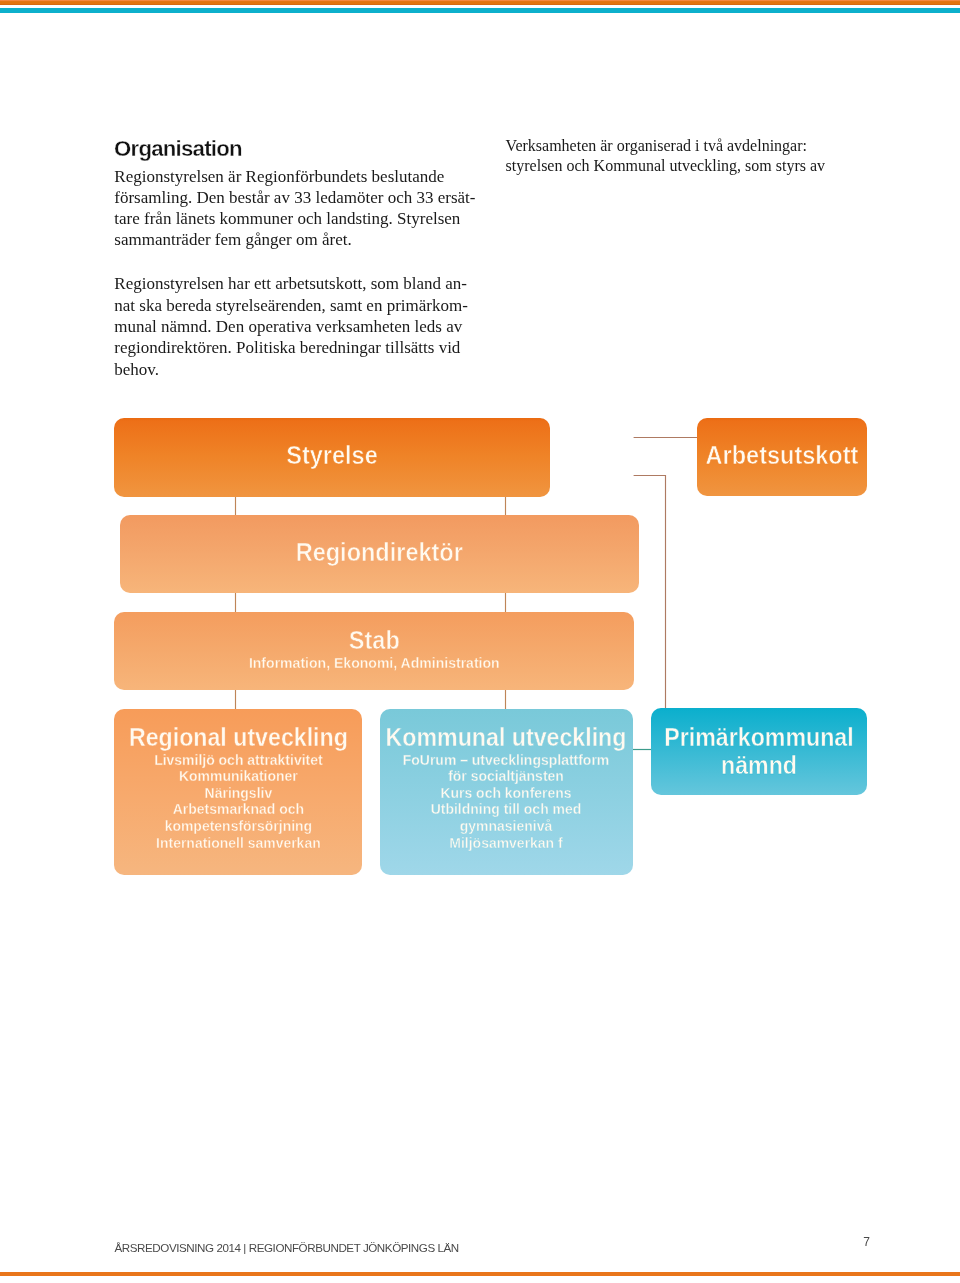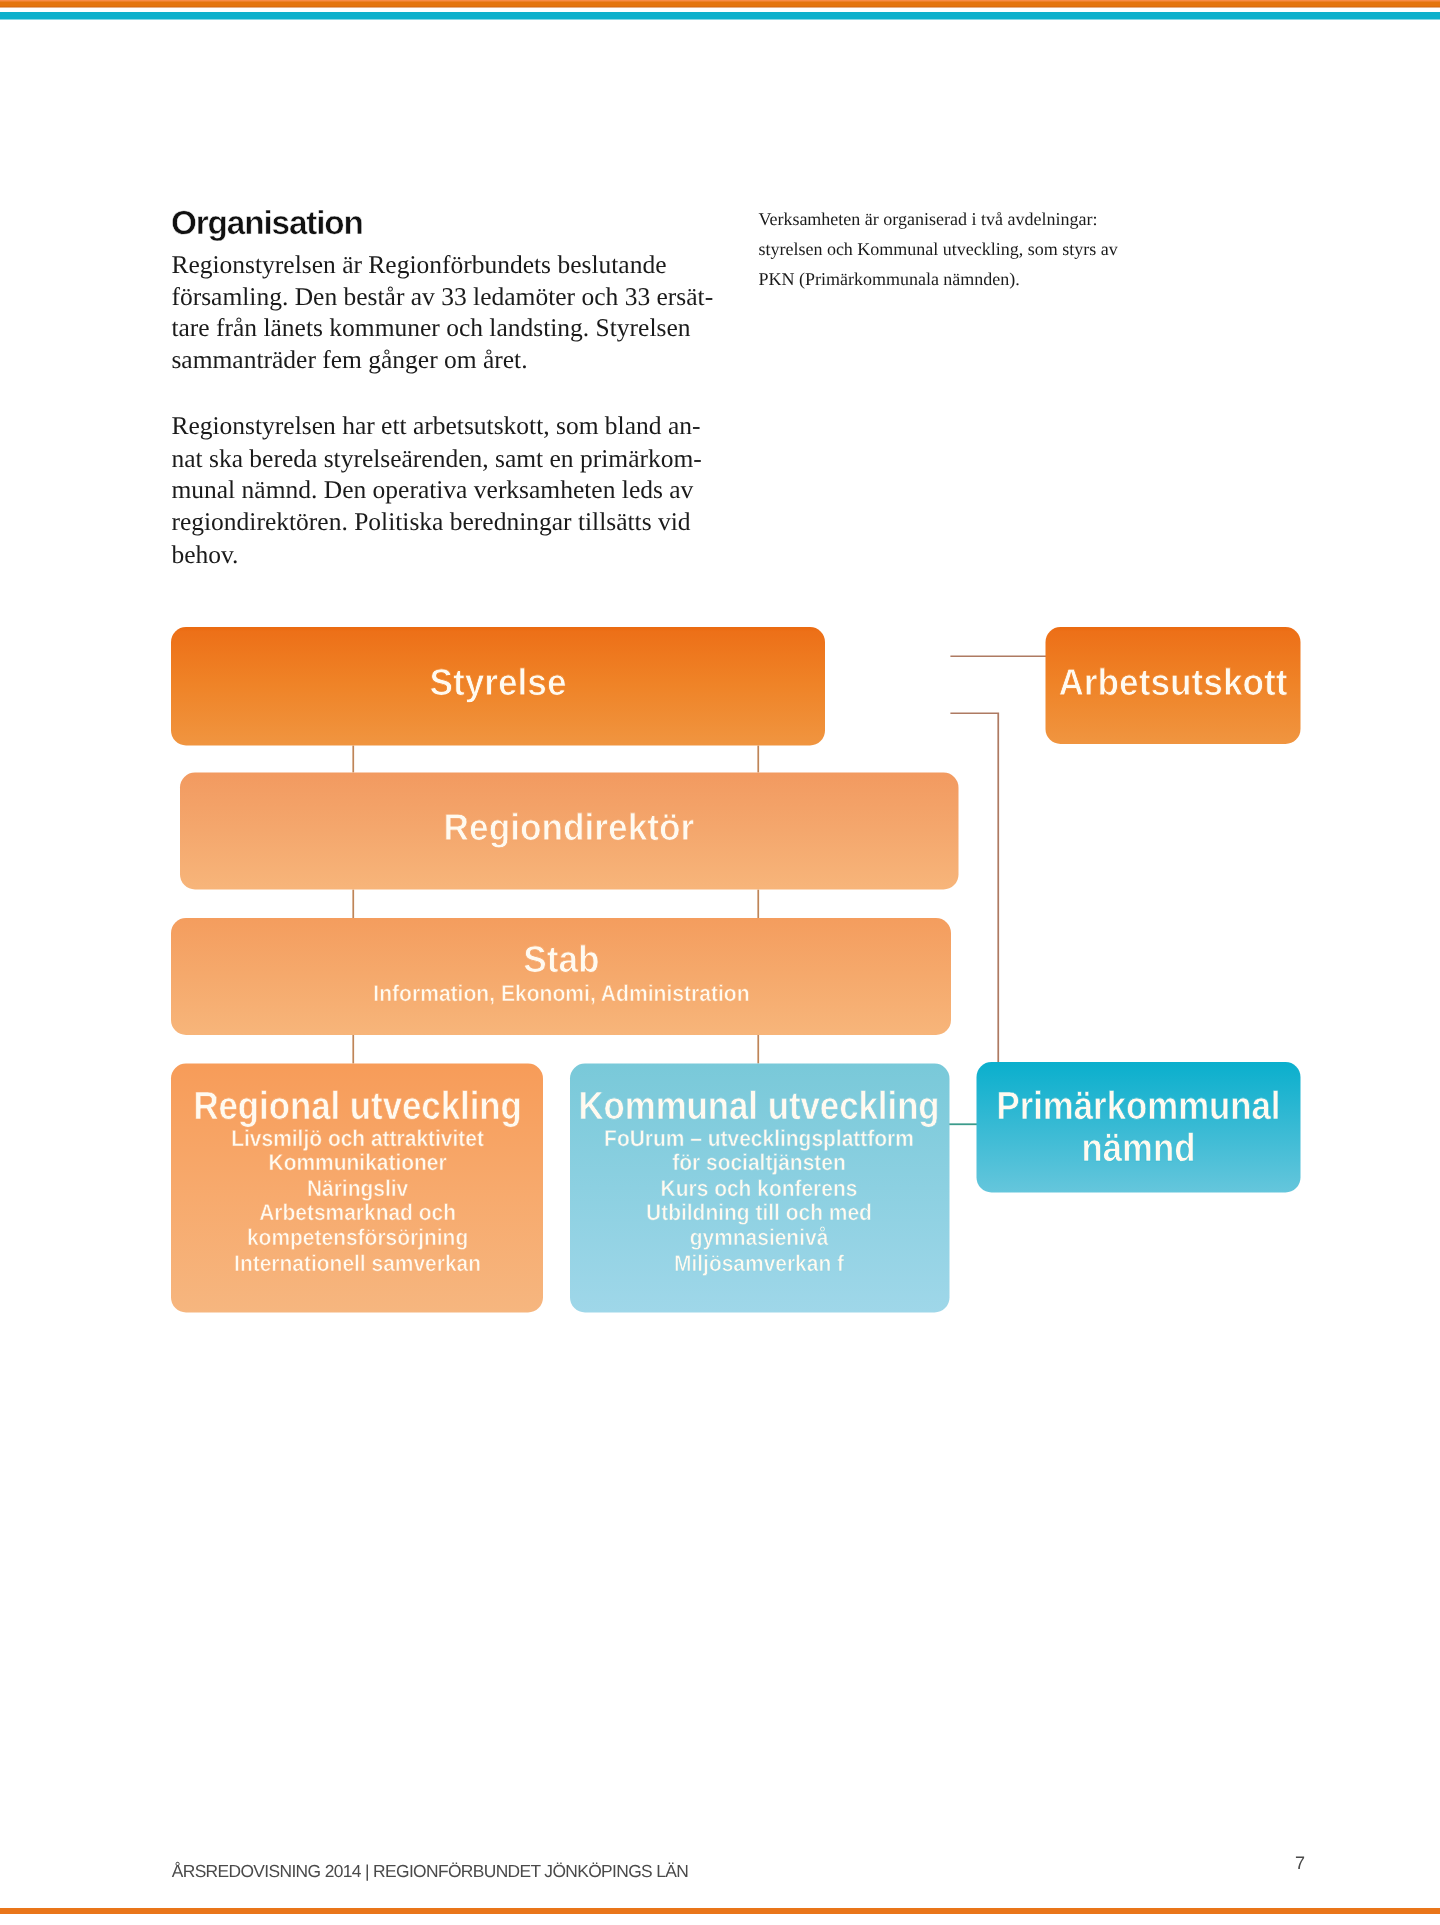--- a/index.html
+++ b/index.html
@@ -5,21 +5,21 @@
   html,body{margin:0;padding:0;}
   body{width:960px;height:1283px;background:#fff;font-family:"Liberation Sans",sans-serif;position:relative;overflow:hidden;}
   .page{position:absolute;inset:0;}
   
   .rule-orange{position:absolute;left:0;top:0;width:960px;height:4.8px;background:linear-gradient(180deg,#FD9257 0%,#E4750F 32%,#E4750F 78%,#CE6210 100%);}
   .rule-cyan{position:absolute;left:0;top:7.6px;width:960px;height:5.5px;background:#0DB0CC;}
   .rule-bottom{position:absolute;left:0;top:1271.7px;width:960px;height:4.8px;background:#E9761A;}
   
   .h1{position:absolute;left:114px;top:136px;font-size:22.2px;font-weight:bold;color:#111;letter-spacing:-0.75px;-webkit-text-stroke:0.35px #ffffff;}
   .col-left{position:absolute;left:114.3px;top:165.6px;width:400px;font-family:"Liberation Serif",serif;font-size:17px;line-height:21.3px;color:#1a1a1a;}
-  .col-right{position:absolute;left:505.6px;top:136.2px;width:400px;font-family:"Liberation Serif",serif;font-size:12px;line-height:20px;color:#1a1a1a;}
+  .col-right{position:absolute;left:505.6px;top:136.2px;width:400px;font-family:"Liberation Serif",serif;font-size:16px;line-height:20px;color:#1a1a1a;}
   .para2{position:absolute;left:114.3px;top:273.2px;width:400px;font-family:"Liberation Serif",serif;font-size:17px;line-height:21.4px;color:#1a1a1a;}
   .tl{white-space:nowrap;}
   
   .diagram{position:absolute;left:0;top:0;width:960px;height:1283px;}
   .connectors{position:absolute;left:0;top:0;}
   .box{position:absolute;border-radius:10px;color:#fff;}
   .t,.s{font-weight:bold;color:#FFFAF0;text-align:center;white-space:pre;position:absolute;left:-50%;width:200%;}
   .thin{-webkit-text-stroke-width:0.55px;}
   .thin-m{-webkit-text-stroke-width:0.42px;}
   .thin-s{-webkit-text-stroke-width:0.38px;}
@@ -56,21 +56,20 @@
   <div class="h1">Organisation</div>
   <div class="col-left">
       <div class="tl">Regionstyrelsen är Regionförbundets beslutande</div>
       <div class="tl">församling. Den består av 33 ledamöter och 33 ersät-</div>
       <div class="tl">tare från länets kommuner och landsting. Styrelsen</div>
       <div class="tl">sammanträder fem gånger om året.</div>
     </div>
   <div class="col-right">
       <div class="tl">Verksamheten är organiserad i två avdelningar:</div>
       <div class="tl">styrelsen och Kommunal utveckling, som styrs av</div>
-      <div class="tl">PKN (Primärkommunala nämnden).</div>
     </div>
   <div class="para2">
       <div class="tl">Regionstyrelsen har ett arbetsutskott, som bland an-</div>
       <div class="tl">nat ska bereda styrelseärenden, samt en primärkom-</div>
       <div class="tl">munal nämnd. Den operativa verksamheten leds av</div>
       <div class="tl">regiondirektören. Politiska beredningar tillsätts vid</div>
       <div class="tl">behov.</div>
     </div>
 
   <div class="diagram">

